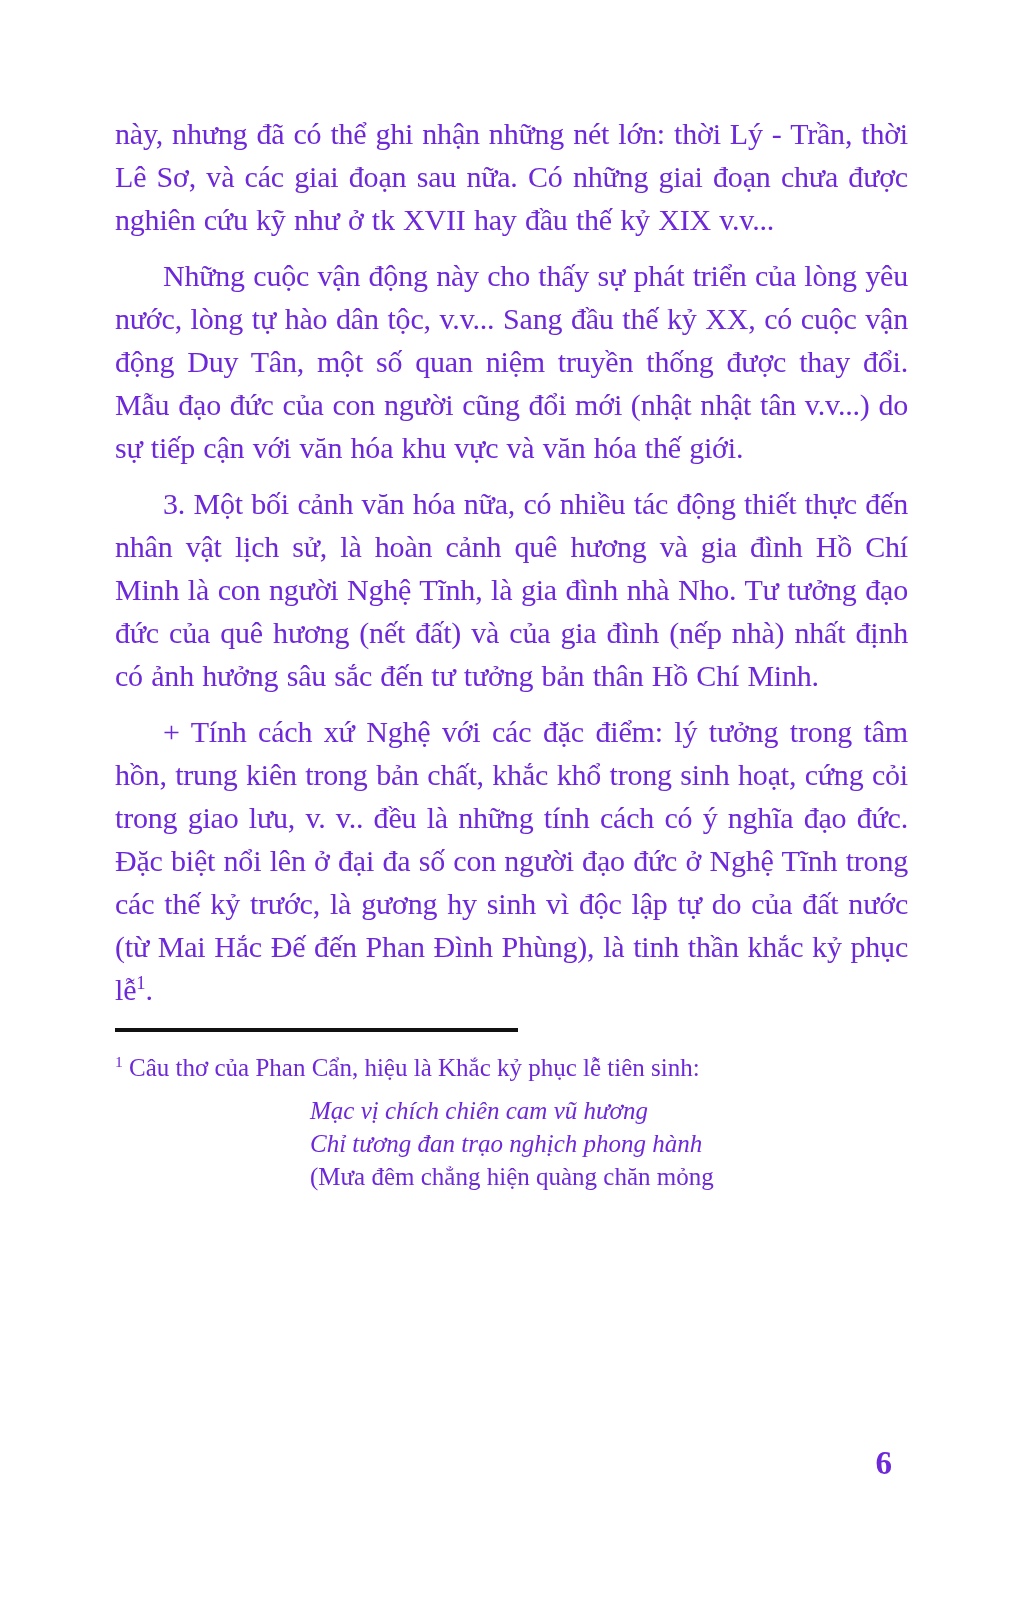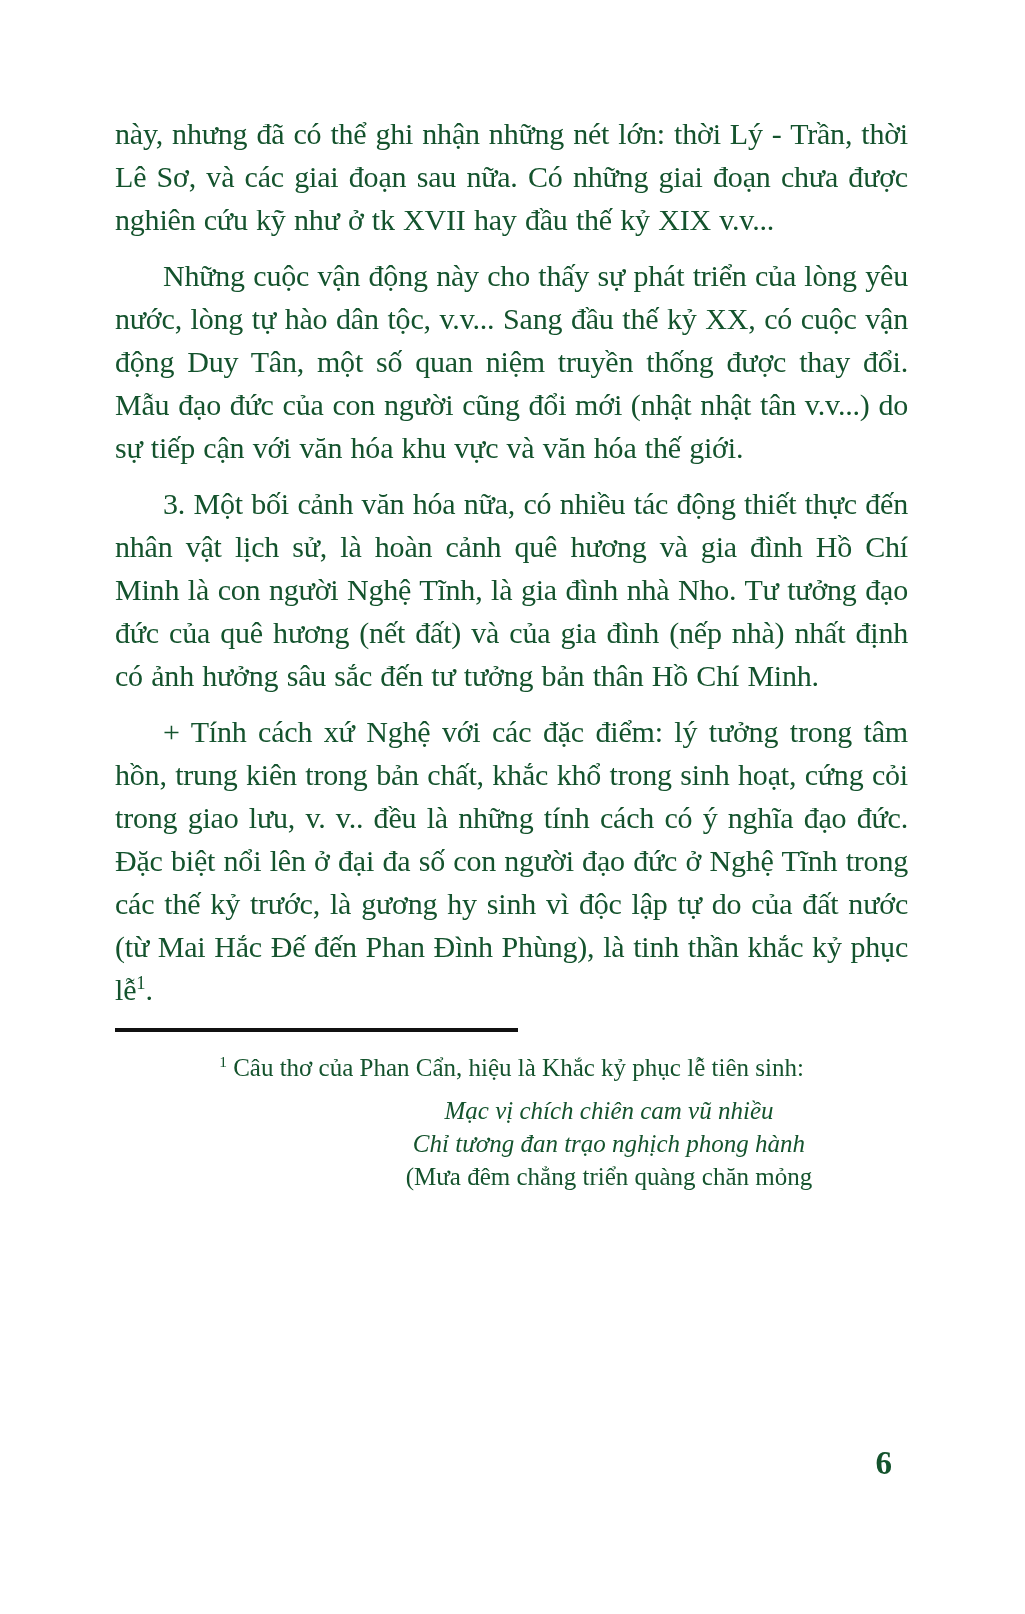--- a/index.html
+++ b/index.html
@@ -7,21 +7,21 @@
     margin: 0;
     padding: 0;
     background: #e8e8e8;
   }
   .page {
     position: relative;
     width: 1025px;
     height: 1614px;
     margin: 0 auto;
     background: #ffffff;
-    color: #14532d;
+    color: #6d28d9;
     font-family: "Liberation Serif", "DejaVu Serif", serif;
     overflow: hidden;
   }
   .text-block {
     position: absolute;
     left: 115px;
     top: 112px;
     width: 793px;
   }
   p.body {
@@ -32,21 +32,21 @@
     letter-spacing: -0.2px;
     word-spacing: 1px;
   }
   p.indent { text-indent: 48px; }
   p.force-justify { text-align-last: justify; }
   sup.fn-ref, sup.fn-marker {
     font-size: 0.62em;
     line-height: 0;
     vertical-align: super;
   }
-  .footnote { margin-top: 17px; text-align: center; }
+  .footnote { margin-top: 17px; }
   .footnote-rule {
     width: 403px;
     height: 0;
     border-top: 4px solid #111111;
     margin: 0 0 20px 0;
   }
   p.fn-line {
     margin: 0 0 10px 0;
     font-size: 25px;
     line-height: 32px;
@@ -81,22 +81,22 @@
     <p class="body indent">3. Một bối cảnh văn hóa nữa, có nhiều tác động thiết thực đến nhân vật lịch sử, là hoàn cảnh quê hương và gia đình Hồ Chí Minh là con người Nghệ Tĩnh, là gia đình nhà Nho. Tư tưởng đạo đức của quê hương (nết đất) và của gia đình (nếp nhà) nhất định có ảnh hưởng sâu sắc đến tư tưởng bản thân Hồ Chí Minh.</p>
 
     <p class="body indent"><span>+ Tính cách xứ Nghệ với các đặc điểm: lý tưởng trong tâm hồn, trung kiên trong bản chất, khắc khổ trong sinh hoạt, cứng cỏi trong giao lưu, v. v.. đều là những tính cách có ý nghĩa đạo đức. Đặc biệt nổi lên ở đại đa số con người đạo đức ở Nghệ Tĩnh trong các thế kỷ trước, là gương hy sinh vì độc lập tự do của đất nước (từ Mai Hắc Đế đến Phan Đình Phùng), là tinh thần khắc kỷ phục lễ</span><sup class="fn-ref">1</sup><span>.</span></p>
 
 
     <div class="footnote">
       <div class="footnote-rule"></div>
 
       <p class="fn-line"><sup class="fn-marker">1</sup> <span>Câu thơ của Phan Cẩn, hiệu là Khắc kỷ phục lễ tiên sinh:</span></p>
 
-      <p class="fn-verse italic">Mạc vị chích chiên cam vũ nhiều</p>
+      <p class="fn-verse italic">Mạc vị chích chiên cam vũ hương</p>
       <p class="fn-verse italic">Chỉ tương đan trạo nghịch phong hành</p>
-      <p class="fn-verse">(Mưa đêm chẳng triển quàng chăn mỏng</p>
+      <p class="fn-verse">(Mưa đêm chẳng hiện quàng chăn mỏng</p>
     </div>
 
   </main>
 
   <div class="page-number">6</div>
 
 </div>
 
 </body></html>

